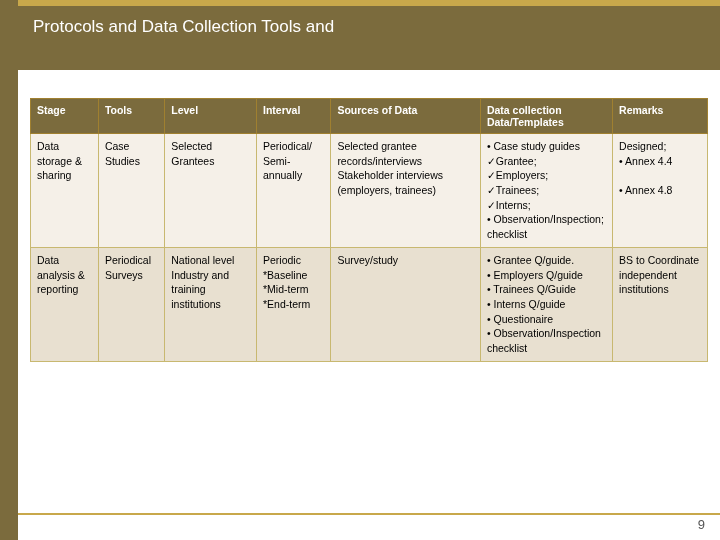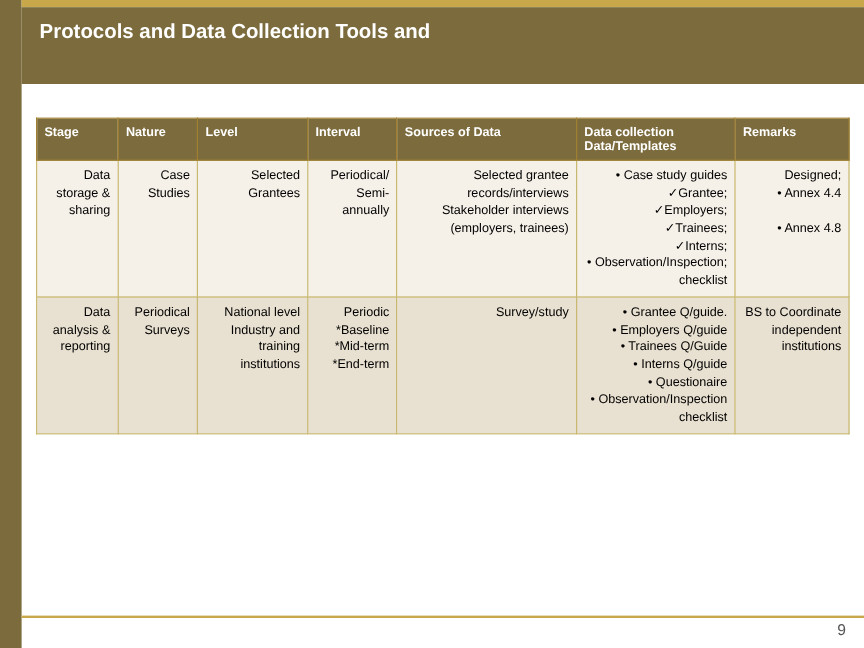--- a/index.html
+++ b/index.html
@@ -46,21 +46,21 @@
       left: 18px;
       top: 6px;
       width: 702px;
       background: #7b6b3d;
       padding: 10px 15px 10px 15px;
     }
 
     .header-title {
       color: #fff;
       font-size: 17px;
-      font-weight: bold;
+      font-weight: normal;
       line-height: 1.3;
     }
 
     
     .content {
       position: absolute;
       left: 18px;
       top: 90px;
       width: 702px;
       padding: 8px 12px;
@@ -92,21 +92,20 @@
 
     tbody tr:nth-child(even) {
       background: #e8e0d0;
     }
 
     tbody td {
       padding: 5px 6px;
       border: 1px solid #c8b870;
       vertical-align: top;
       line-height: 1.4;
-      text-align: right;
     }
 
     
     .page-number {
       position: absolute;
       bottom: 8px;
       right: 15px;
       font-size: 13px;
       color: #555;
     }
@@ -133,21 +132,21 @@
       <span>Protocols and Data Collection Tools and</span><br>
       <br>
     </div>
   </div>
 
   <div class="content">
     <table>
       <thead>
         <tr>
           <th>Stage</th>
-          <th>Nature</th>
+          <th>Tools</th>
           <th>Level</th>
           <th>Interval</th>
           <th>Sources of Data</th>
           <th>Data collection Data/Templates</th>
           <th>Remarks</th>
         </tr>
       </thead>
       <tbody>
         <tr>
           <td>Data storage &amp; sharing</td>

